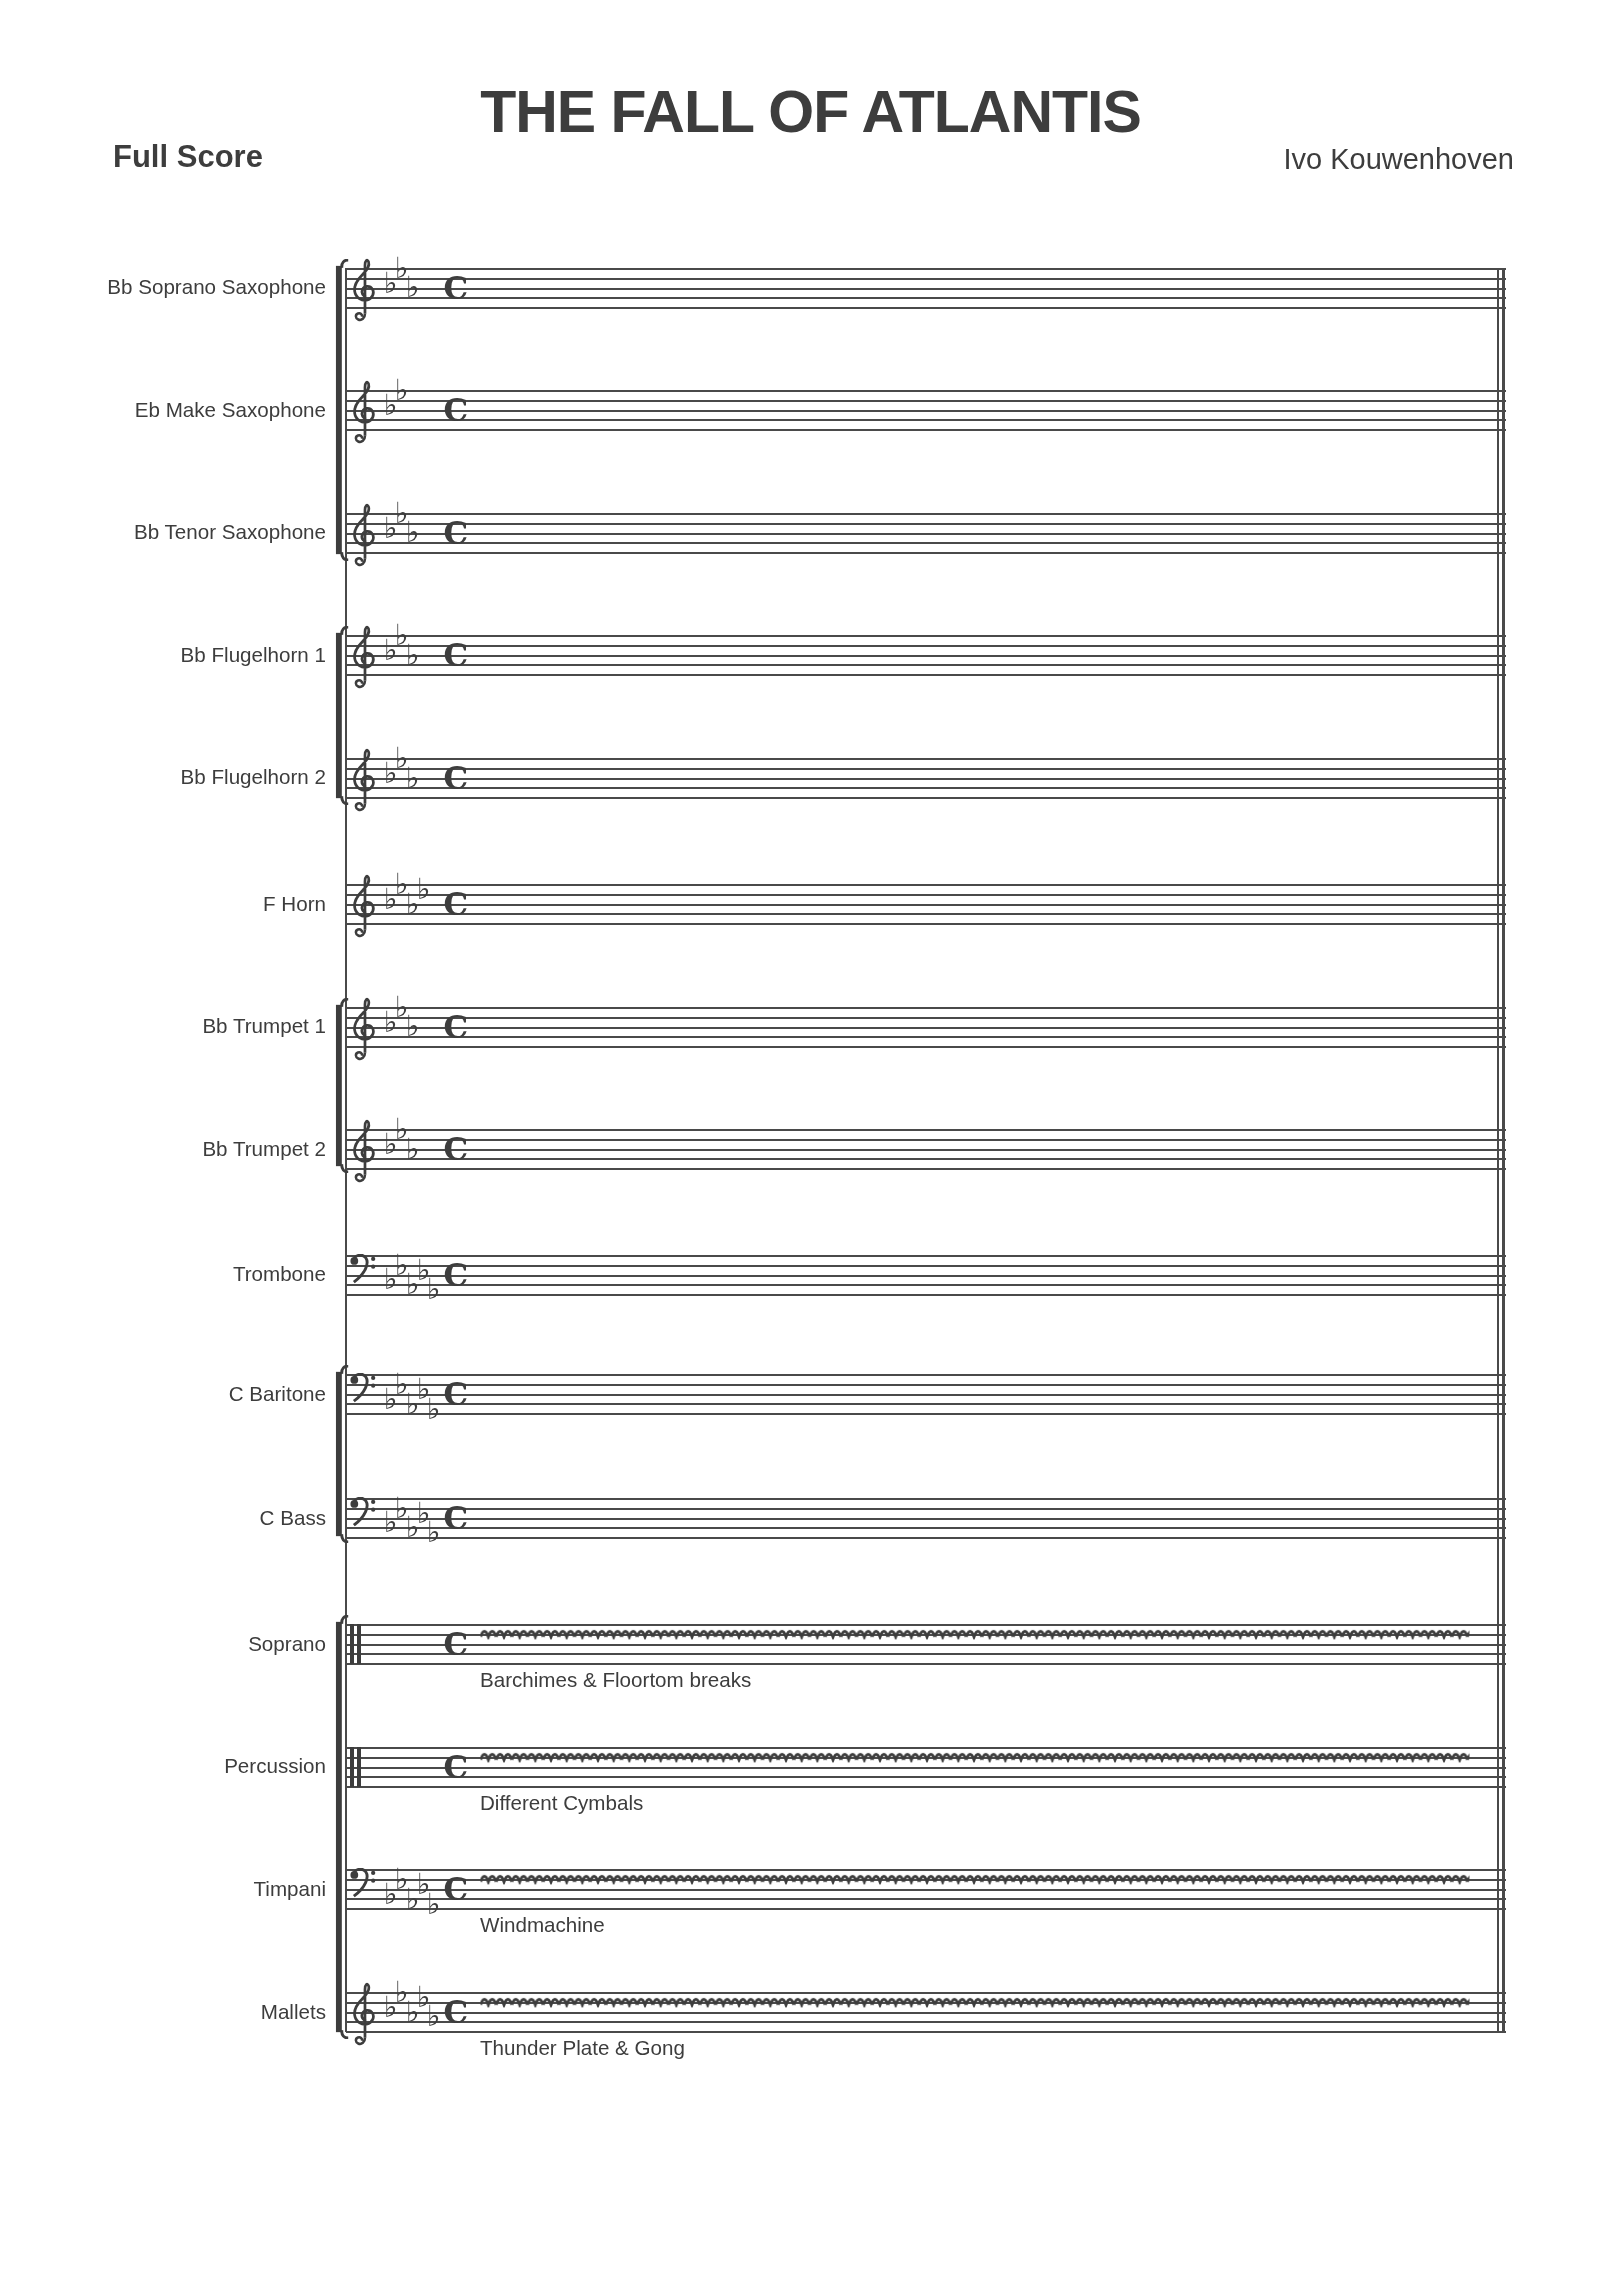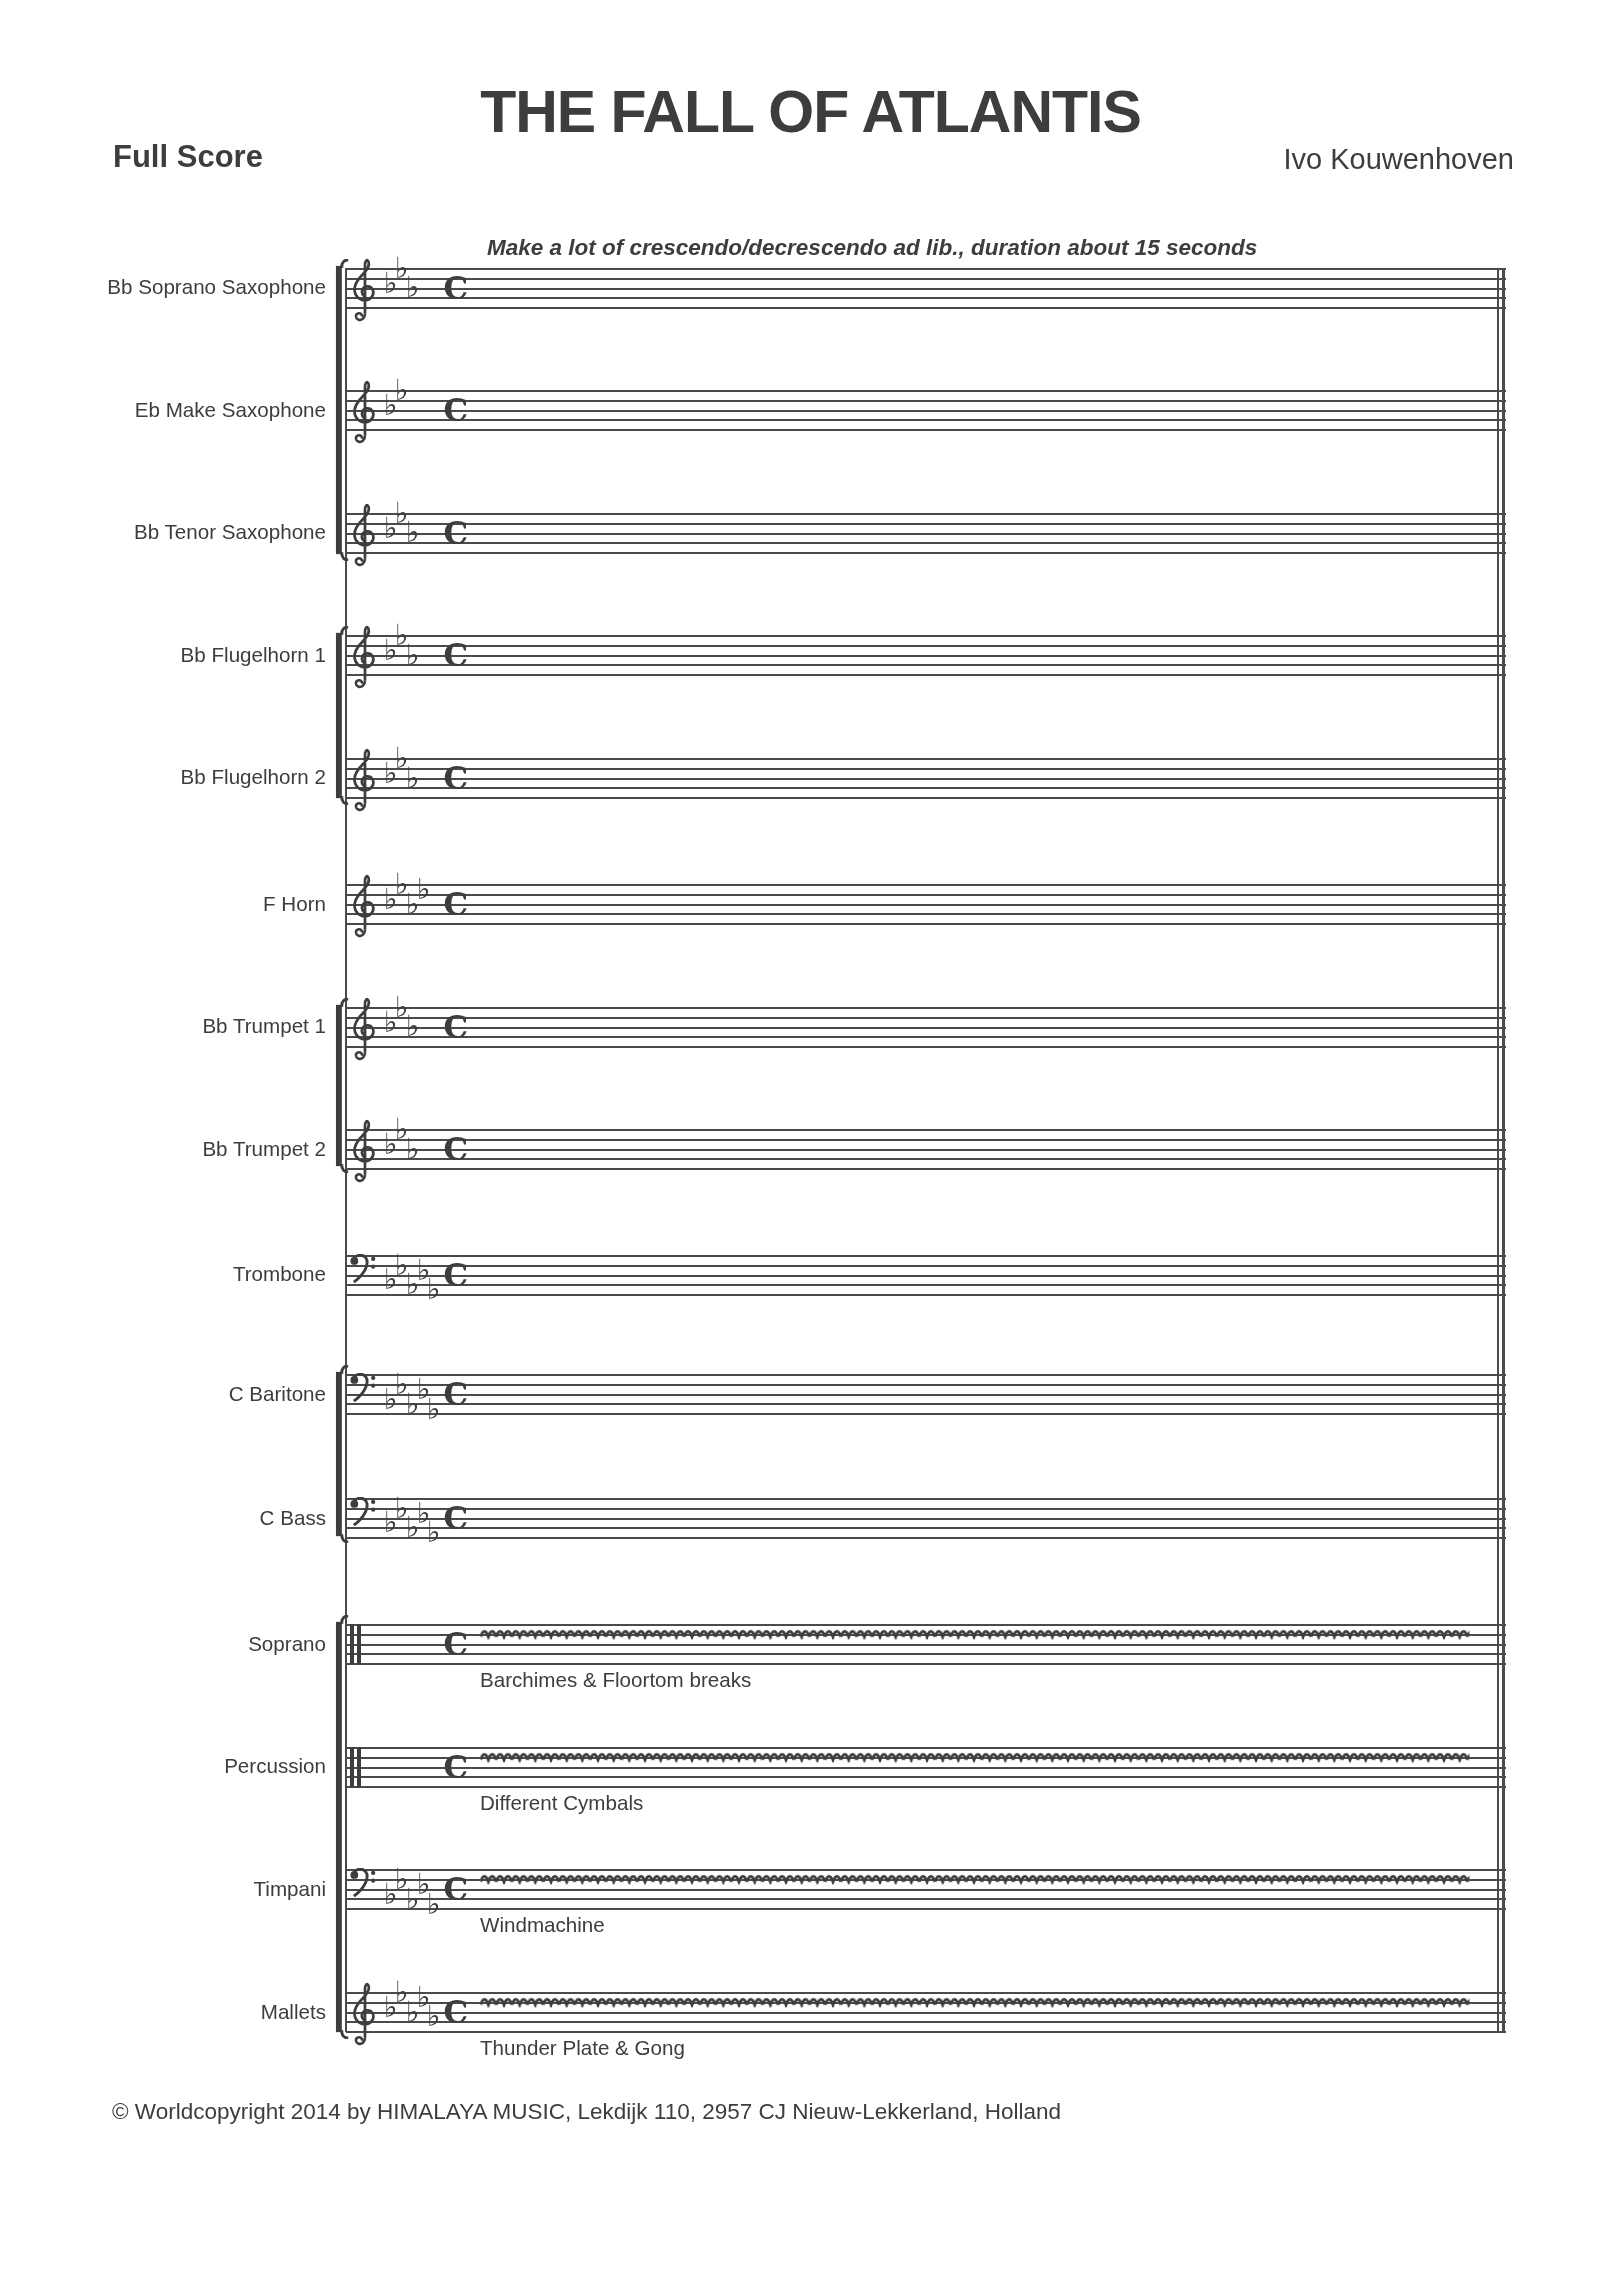--- a/index.html
+++ b/index.html
@@ -26,21 +26,20 @@
   svg .ink{stroke:#3d3d3d;fill:none;}
 </style>
 </head>
 <body>
 
 <div class="page">
 
   <div class="abs title">THE FALL OF ATLANTIS</div>
   <div class="abs scoretype">Full Score</div>
   <div class="abs composer">Ivo Kouwenhoven</div>
-  <div class="abs tempo">Make a lot of crescendo/decrescendo ad lib., duration about 15 seconds</div>
 
   <div class="abs vline" style="left:345px;top:268px;width:2px;height:1764px;"></div>
   <div class="abs vline" style="left:1497px;top:268px;width:2px;height:1764px;"></div>
   <div class="abs vline" style="left:1502px;top:268px;width:2.9px;height:1764px;"></div>
 
   <svg class="abs" style="left:333px;top:259px;" width="15.7" height="302" viewBox="0 0 16 308">
     <rect x="3" y="7" width="6" height="294" fill="#3d3d3d"></rect>
     <path class="ink" stroke-width="3" d="M9,9 C8.5,3.5 11.5,1 15.5,1"></path>
     <path class="ink" stroke-width="3" d="M9,299 C8.5,304.5 11.5,307 15.5,307"></path>
   </svg>
@@ -267,16 +266,15 @@
   <svg class="wavesvg" style="top:1993px" width="990" height="14.7" viewBox="0 0 1010 15">
     <defs>
         <pattern id="wv14" width="16" height="15" patternUnits="userSpaceOnUse">
       <path d="M0 12 Q4 1 8 12 Q12 1 16 12" fill="none" stroke="#3d3d3d" stroke-width="3"></path>
     </pattern>
       </defs>
     <rect width="1010" height="15" fill="url(#wv14)"></rect>
   </svg>
   <div class="anno" style="top:2036px">Thunder Plate &amp; Gong</div>
 
-  <div class="abs footer1">© Worldcopyright 2014 by HIMALAYA MUSIC, Lekdijk 110, 2957 CJ Nieuw-Lekkerland, Holland</div>
 
 </div>
 
 
 </body></html>

